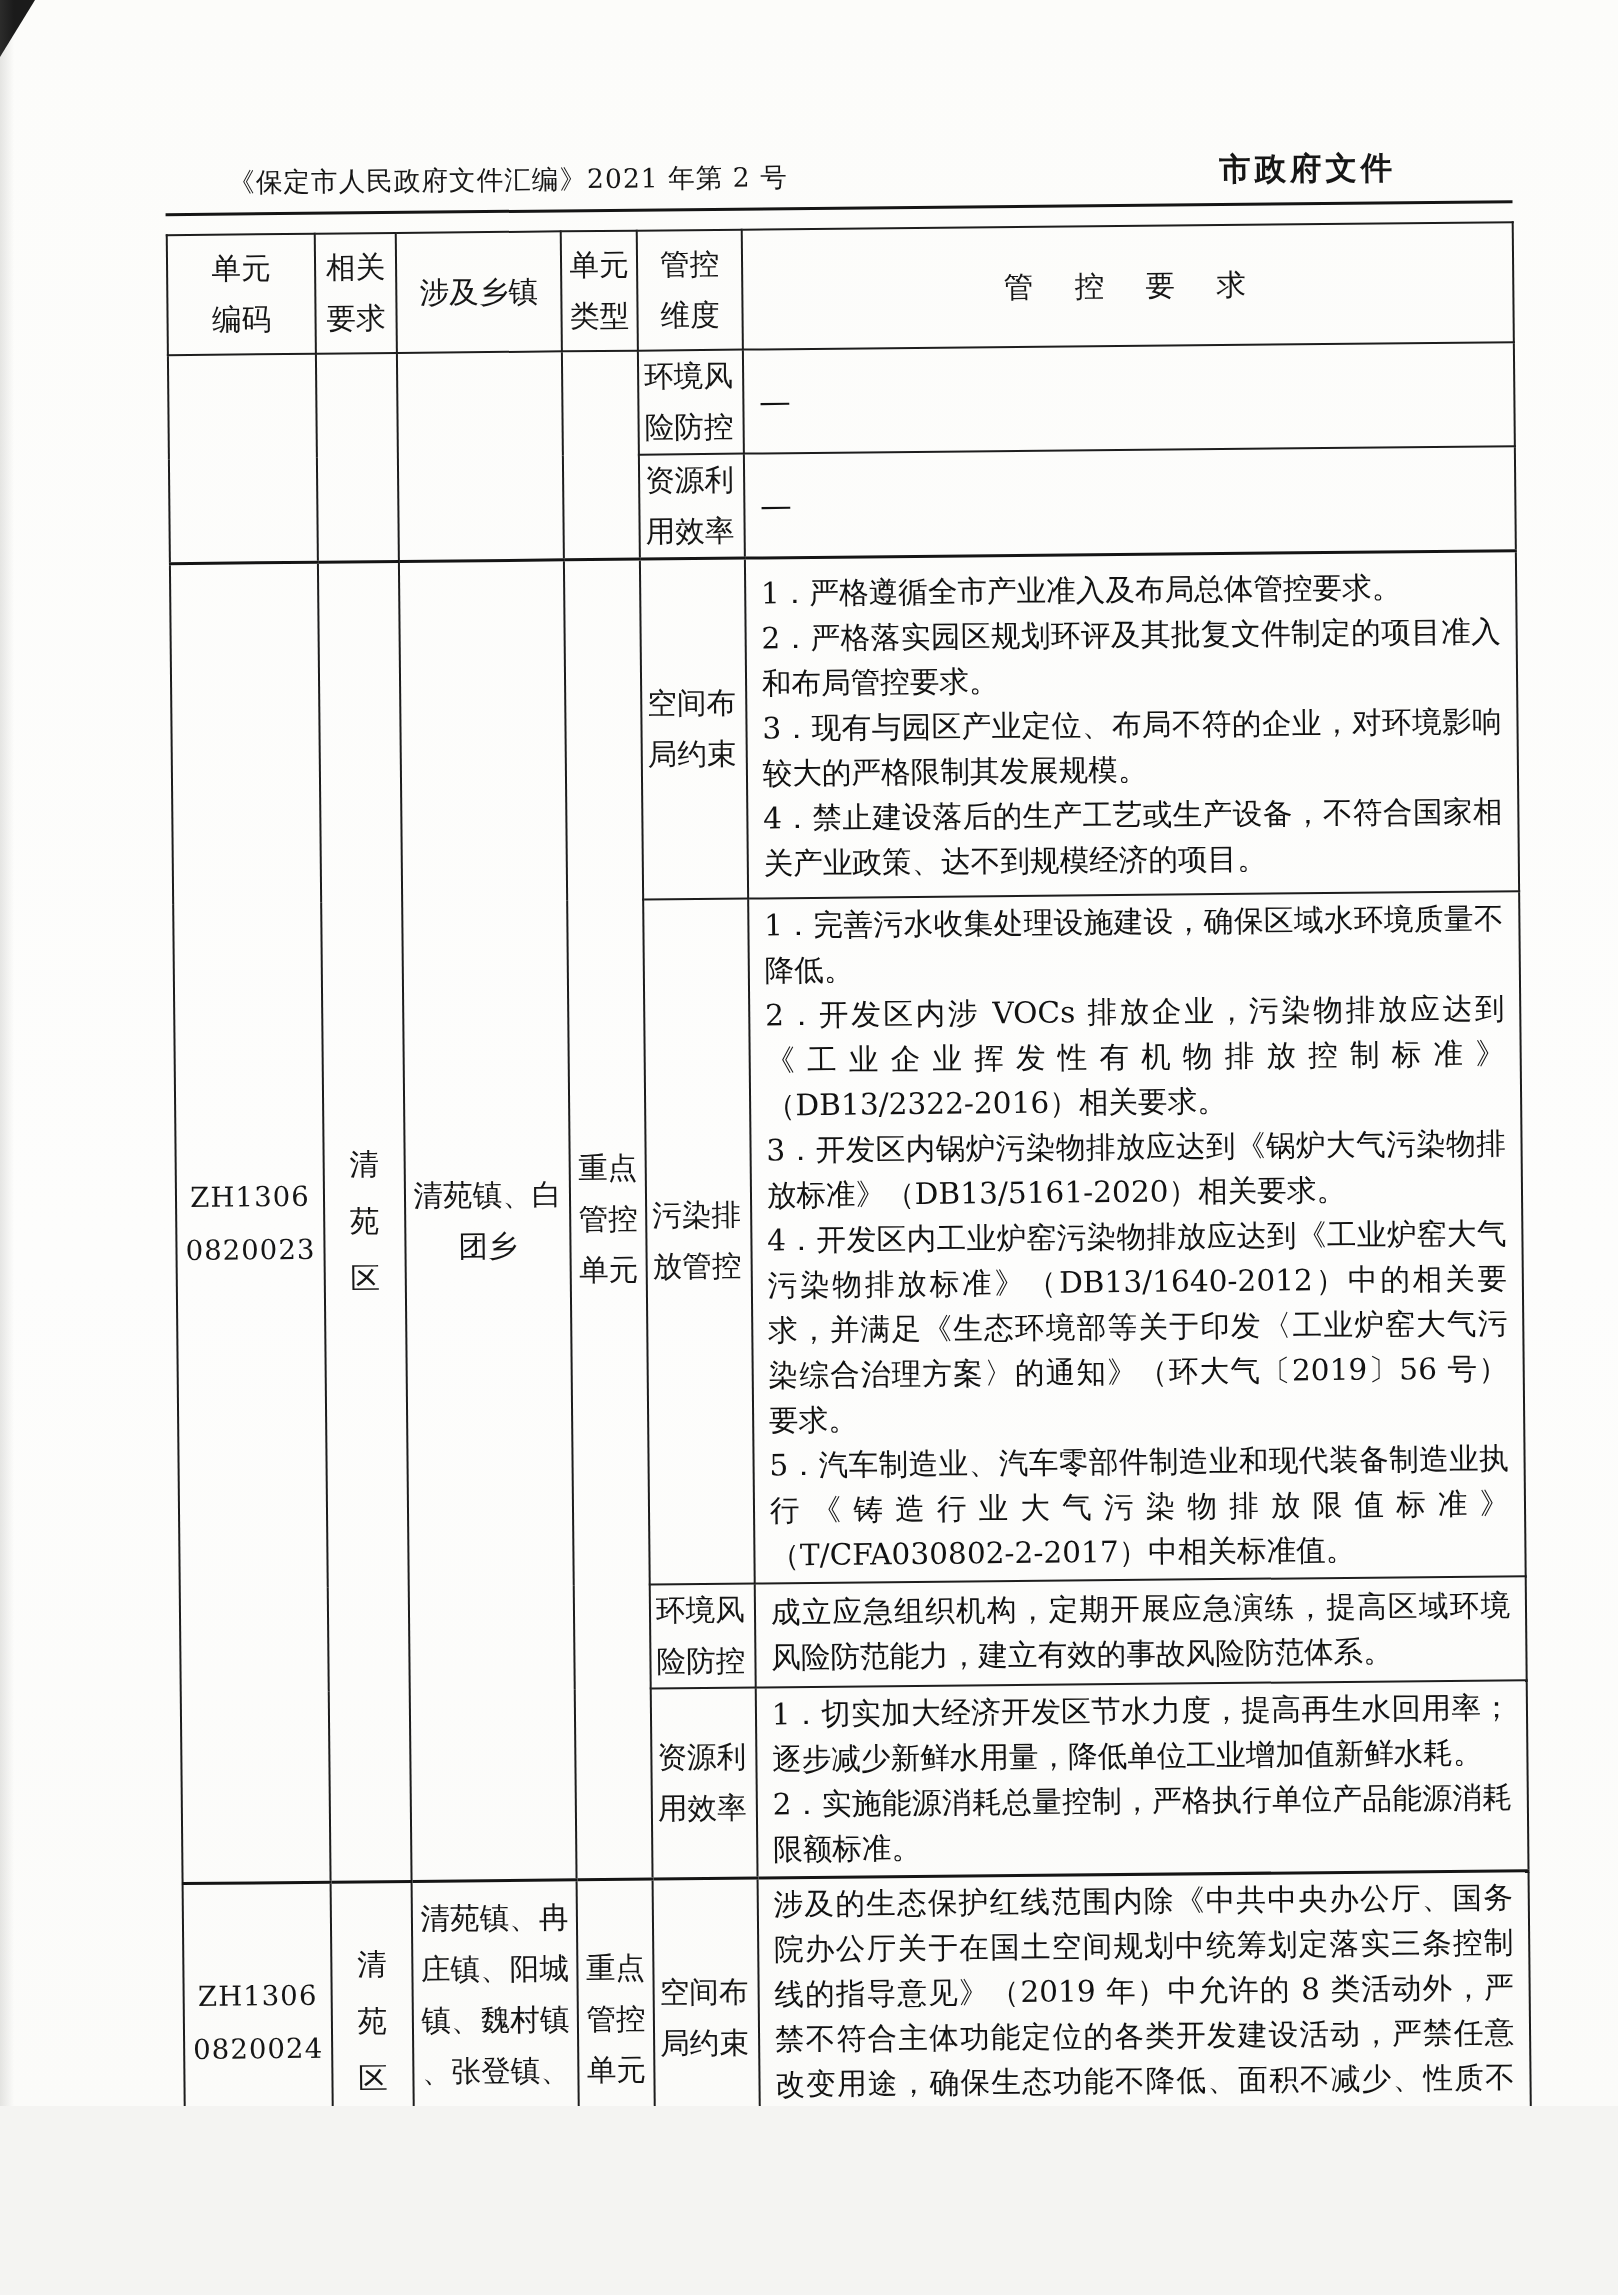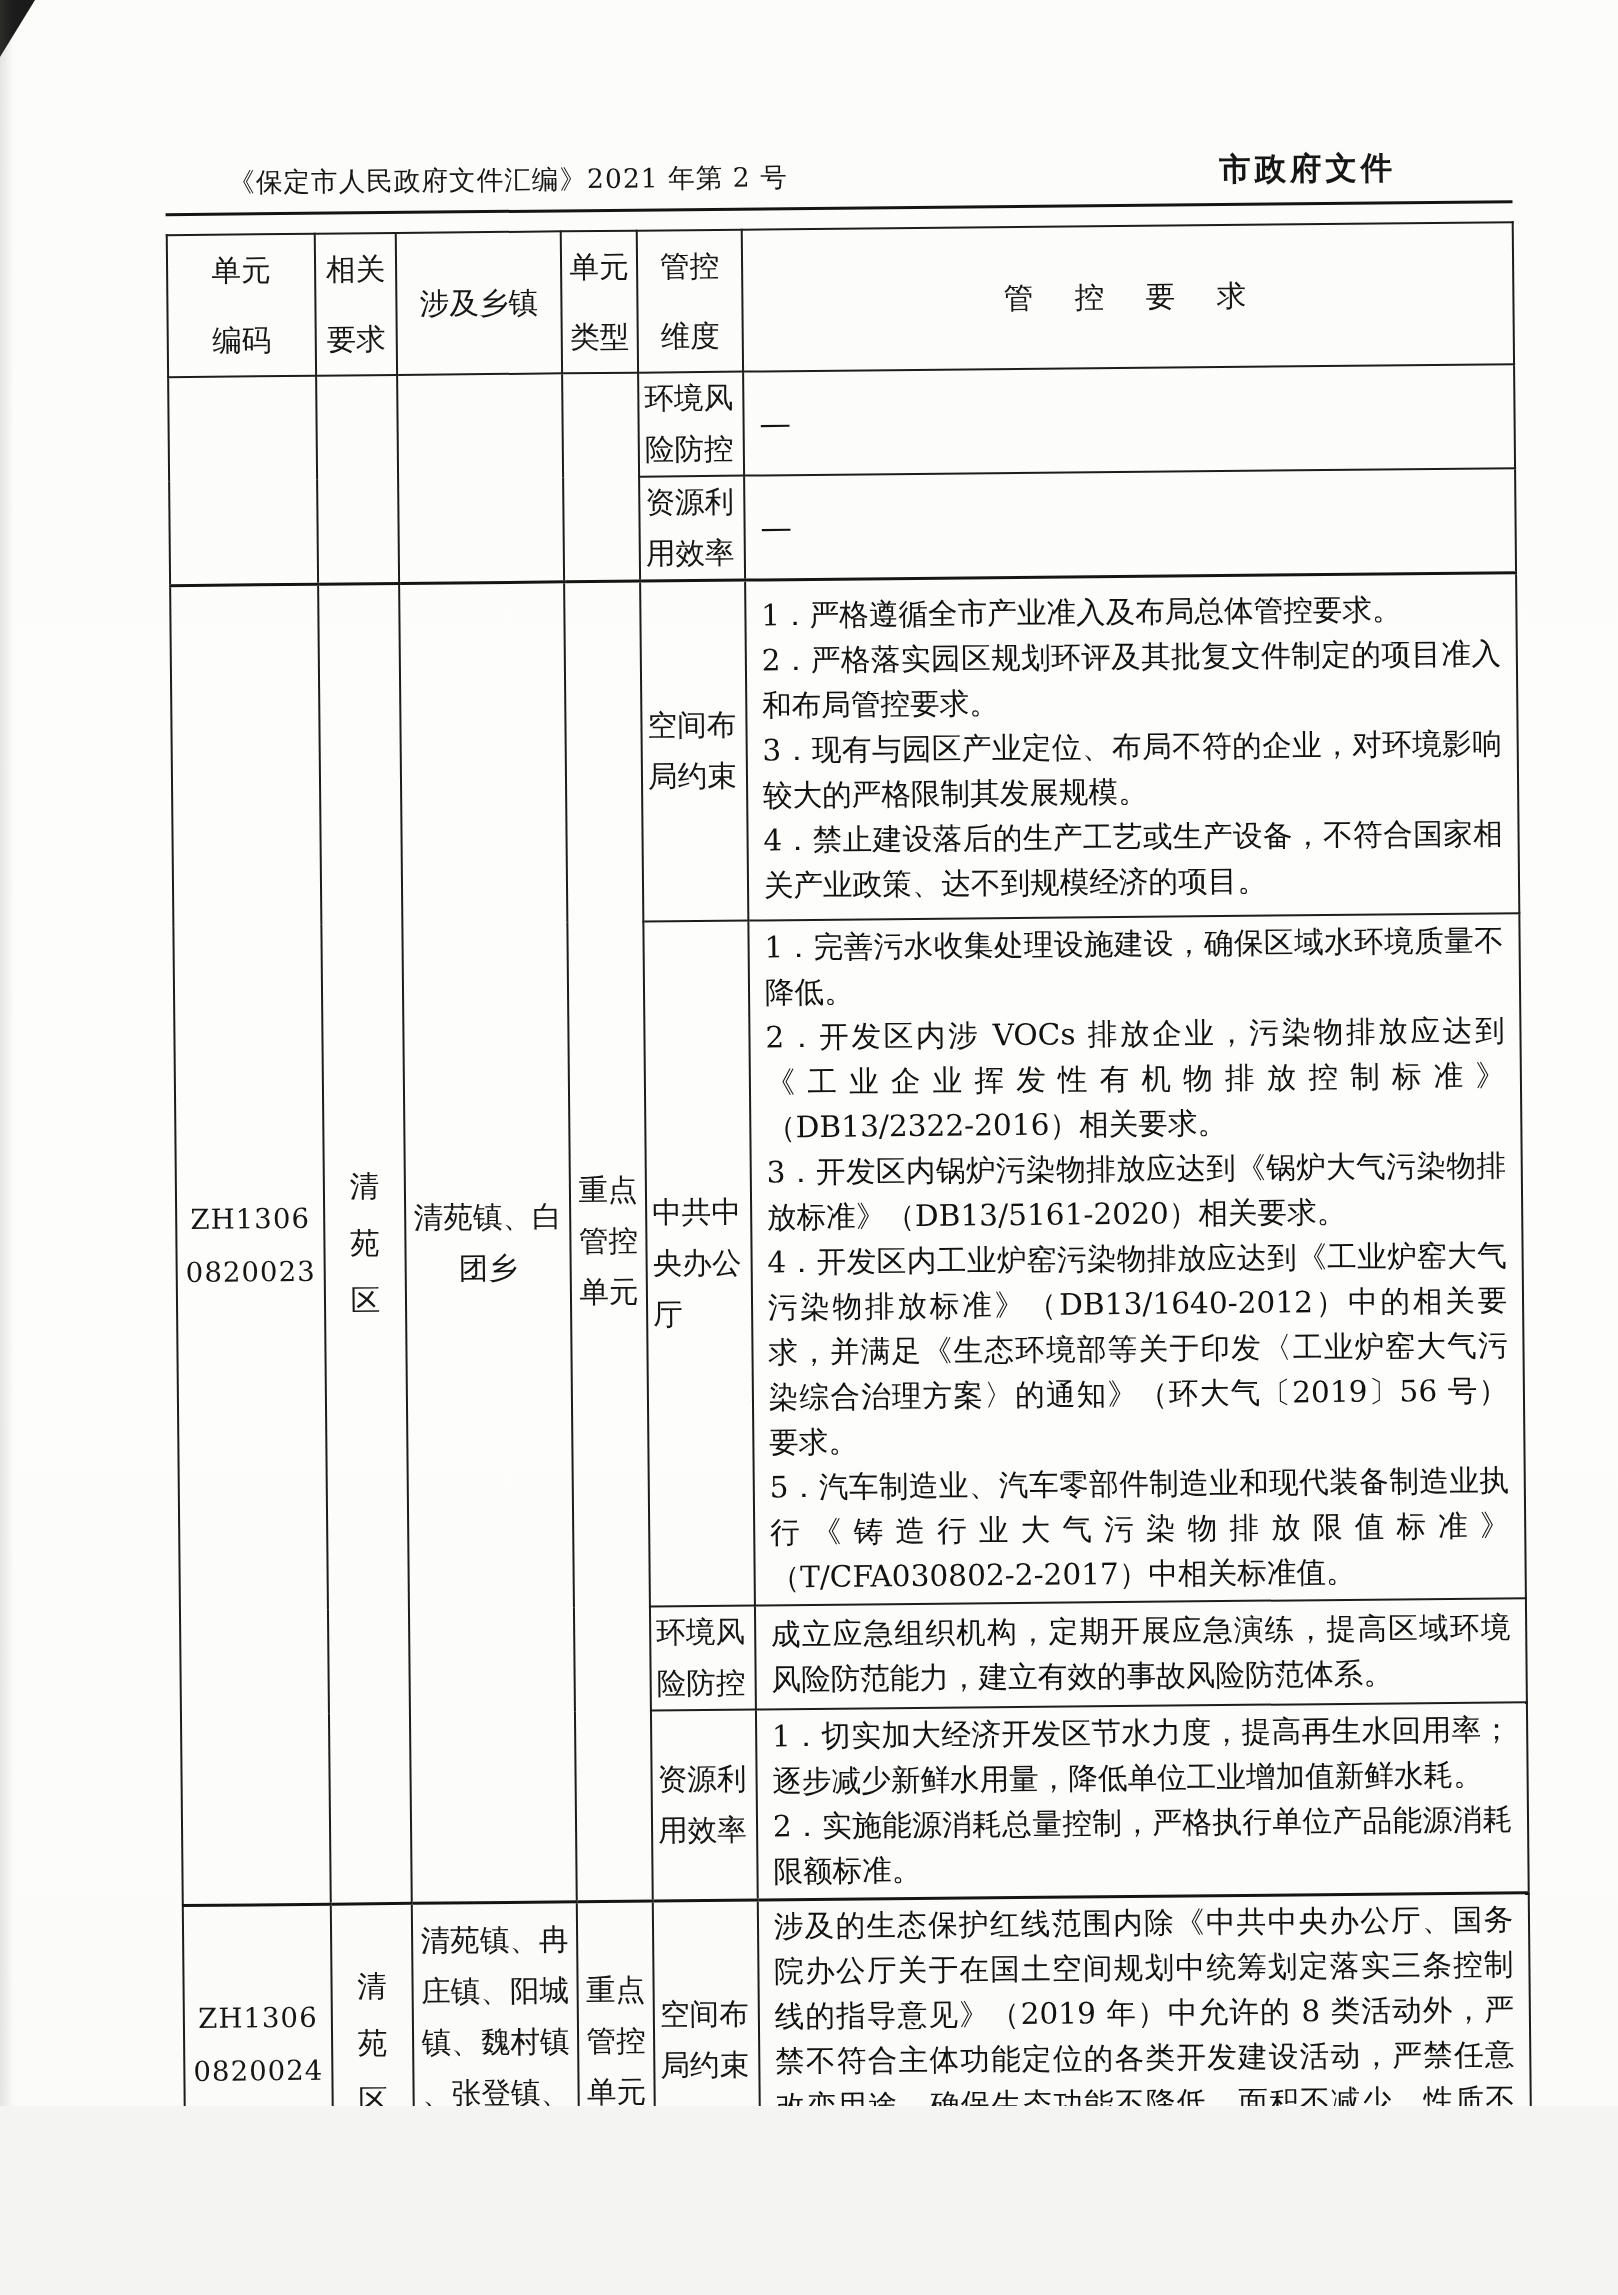--- a/index.html
+++ b/index.html
@@ -16,21 +16,21 @@
             transform:rotate(-0.55deg); transform-origin:40% 0; }
   .doc-header { display:flex; justify-content:space-between; align-items:flex-end;
             padding:0 116px 11.8px 63px; }
   .hl { font-size:26.6px; letter-spacing:1px; white-space:nowrap; }
   .hr { font-size:31.5px; font-weight:700; letter-spacing:3.9px; white-space:nowrap;
             font-family:"DejaVu Sans","Liberation Sans",sans-serif; }
   .rule { border-bottom:3.9px solid #151515; }
   table { border-collapse:collapse; width:1347px; margin-top:18.7px; table-layout:fixed; }
   th, td { border:2.5px solid #1d1d1d; vertical-align:middle; font-weight:normal; }
   .trh th { font-size:29.6px; }
-  .w2c { width:2.25em; margin:0 auto; line-height:70px; text-align:center; }
+  .w2c { width:2.25em; margin:8px auto; line-height:51px; text-align:center; }
   .one-line { text-align:center; line-height:49px; }
   .reqhead-text { text-align:center; letter-spacing:5.9px; font-size:29.6px; }
   .unit-start td { border-top:3.9px solid #151515; }
   .dimlbl div { width:93px; margin:0 auto; font-size:29.6px; line-height:51px; text-align:left; }
   .req { font-size:29.6px; line-height:45px; text-align:justify; padding:3.9px 14.8px; color:#121212; }
   .dash { font-size:31.5px; text-align:left; vertical-align:middle; }
   .code { width:136px; margin:0 auto; font-size:27.6px; line-height:53px; text-align:center;
           word-break:break-all; letter-spacing:1px; }
   .vert { width:1.3em; margin:0 auto; font-size:29.6px; line-height:57px; text-align:center;
           line-break:anywhere; }
@@ -123,21 +123,21 @@
         <td class="req">
           <div class="item">1．严格遵循全市产业准入及布局总体管控要求。</div>
           <div class="item">2．严格落实园区规划环评及其批复文件制定的项目准入和布局管控要求。</div>
           <div class="item">3．现有与园区产业定位、布局不符的企业，对环境影响较大的严格限制其发展规模。</div>
           <div class="item">4．禁止建设落后的生产工艺或生产设备，不符合国家相关产业政策、达不到规模经济的项目。</div>
         </td>
       </tr>
 
       <tr style="height:638px">
         <td class="dimlbl">
-              <div>中共中央办公厅</div>
+              <div>污染排放管控</div>
             </td>
         <td class="req">
           <div class="item">1．完善污水收集处理设施建设，确保区域水环境质量不降低。</div>
           <div class="item">2．开发区内涉 VOCs 排放企业，污染物排放应达到《工业企业挥发性有机物排放控制标准》（DB13/2322-2016）相关要求。</div>
           <div class="item">3．开发区内锅炉污染物排放应达到《锅炉大气污染物排放标准》（DB13/5161-2020）相关要求。</div>
           <div class="item">4．开发区内工业炉窑污染物排放应达到《工业炉窑大气污染物排放标准》（DB13/1640-2012）中的相关要求，并满足《生态环境部等关于印发〈工业炉窑大气污染综合治理方案〉的通知》（环大气〔2019〕56 号）要求。</div>
           <div class="item">5．汽车制造业、汽车零部件制造业和现代装备制造业执行《铸造行业大气污染物排放限值标准》（T/CFA030802-2-2017）中相关标准值。</div>
         </td>
       </tr>
 

